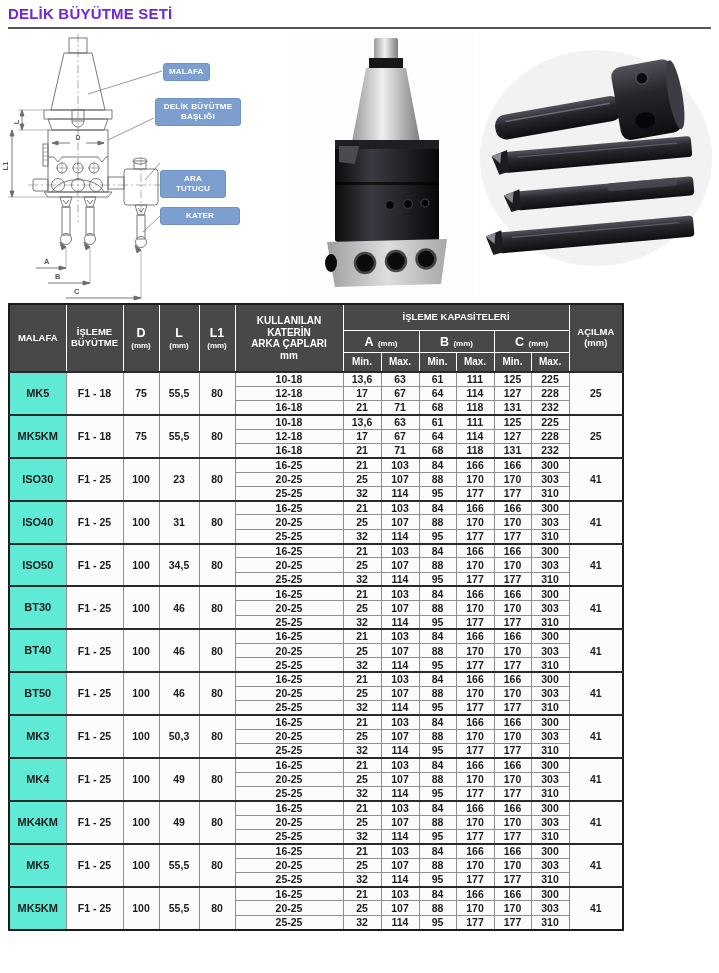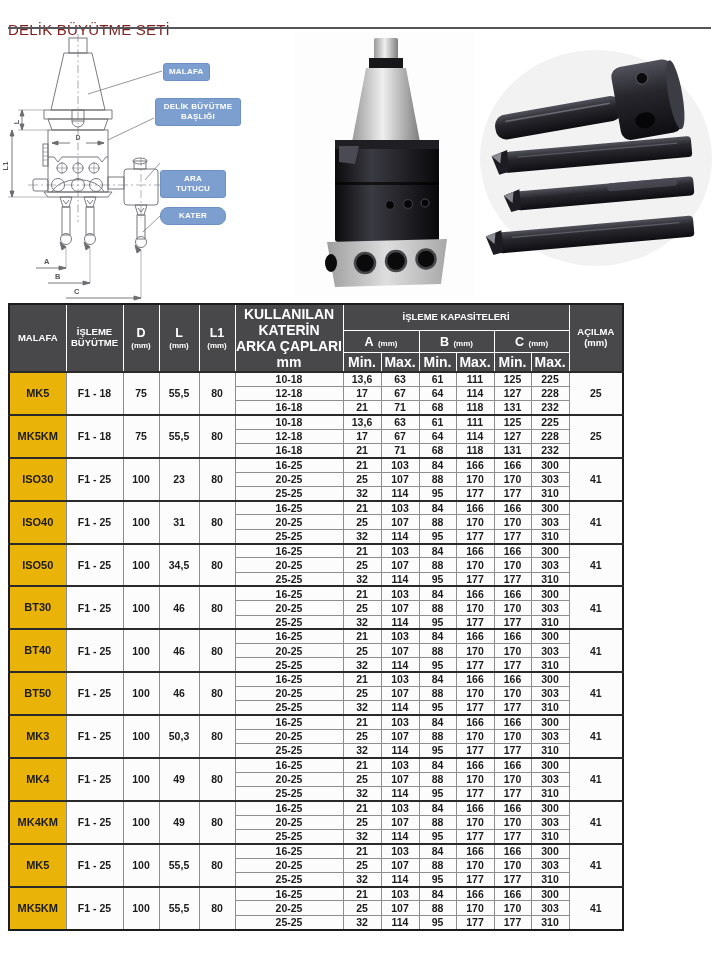--- a/index.html
+++ b/index.html
@@ -1,46 +1,46 @@
 <!DOCTYPE html>
 <html><head>
 <meta charset="utf-8">
 <style>
   * { margin:0; padding:0; box-sizing:border-box; }
   html,body { background:#fff; }
   body { font-family:"Liberation Sans", sans-serif; }
   .page { position:relative; width:719px; height:973px; background:#fff; overflow:hidden; }
 
-  .title { position:absolute; left:8px; top:5px; font-size:15px; font-weight:400;
-           color:#7f1d1d; letter-spacing:.2px;margin-top:16px; }
+  .title { position:absolute; left:8px; top:5px; font-size:15px; font-weight:700;
+           color:#6d28d9; letter-spacing:.2px; }
   .title-rule { position:absolute; left:8px; top:27px; width:703px; height:2px; background:#55555a; }
 
   .top-section { position:absolute; left:0; top:30px; width:719px; height:272px; }
   .diagram-svg { position:absolute; left:0; top:0; }
   .photo { position:absolute; }
 
   .callout { position:absolute; background:#7d9fd0; border:1px solid #6d91c4; border-radius:3px;
              color:#fff; font-size:8px; font-weight:bold; text-align:center;
              padding:3px 5px; line-height:1.25; letter-spacing:.2px; }
 
   
   table { position:absolute; left:8px; top:303px; width:614px; border-collapse:collapse;
           table-layout:fixed; border:2px solid #1c1c1c; }
   thead th { background:#48484a; color:#fff; border:1px solid #fff; font-weight:bold;
              text-align:center; vertical-align:middle; line-height:1.15; }
-  thead .h-sm   { font-size:14px; }
+  thead .h-sm   { font-size:10px; }
   thead .h-md   { font-size:9.5px; }
   thead .h-big  { font-size:12.5px; }
   thead .h-unit { font-size:8px; font-weight:bold; }
   thead tr.r1 { height:26px; } thead tr.r2 { height:22px; } thead tr.r3 { height:20px; }
 
   tbody td { border:1px solid #8e8e8e; background:#fcfcfc; text-align:center; vertical-align:middle;
              font-size:10.5px; font-weight:700; color:#1b1b1b; height:14.3px; padding:0; line-height:1; }
   tbody tr.group-start td { border-top:2px solid #2a2a2a; }
-  tbody td.malafa { background:#eab308; font-size:11px; font-weight:800; }
+  tbody td.malafa { background:#5eead4; font-size:11px; font-weight:800; }
 </style>
 </head>
 <body>
 
 <div class="page">
 
   <div class="title">DELİK BÜYÜTME SETİ</div>
   <div class="title-rule"></div>
 
   <div class="top-section">
@@ -148,21 +148,21 @@
         <text x="8" y="136" transform="rotate(-90 8 136)" text-anchor="middle">L1</text>
         <text x="44" y="234">A</text>
         <text x="55" y="249">B</text>
         <text x="74" y="264">C</text>
       </g>
     </svg>
 
     <div class="callout" style="left:163px; top:33px;">MALAFA</div>
     <div class="callout" style="left:155px; top:68px; width:86px;">DELİK BÜYÜTME BAŞLIĞI</div>
     <div class="callout" style="left:160px; top:140px; width:66px;">ARA TUTUCU</div>
-    <div class="callout" style="left:160px; top:177px; width:66px;border-radius:8px;">KATER</div>
+    <div class="callout" style="left:160px; top:177px; width:80px;">KATER</div>
 
     <svg class="photo" style="left:295px; top:2px;" width="180" height="264" viewBox="0 0 180 264">
       <defs>
         <linearGradient id="metal" x1="0" y1="0" x2="1" y2="0">
           <stop offset="0" stop-color="#9a9a9a"></stop>
             <stop offset="0.45" stop-color="#efefef"></stop>
             <stop offset="1" stop-color="#7e7e7e"></stop>
         </linearGradient>
         <linearGradient id="blk" x1="0" y1="0" x2="1" y2="0">
           <stop offset="0" stop-color="#0b0b0d"></stop>

